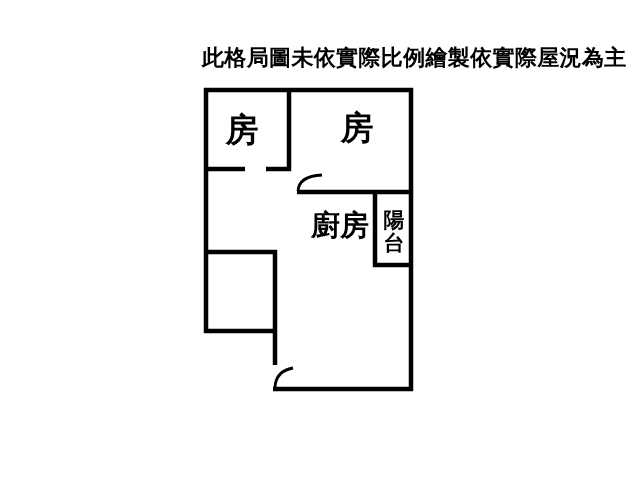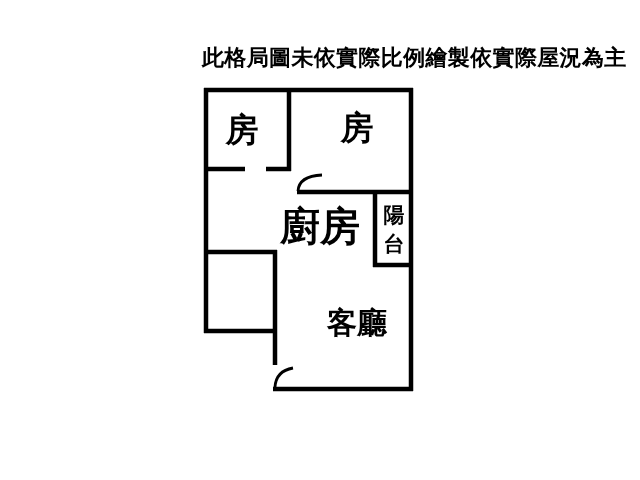--- a/index.html
+++ b/index.html
@@ -6,21 +6,21 @@
     margin: 0;
     padding: 0;
     background: #ffffff;
   }
   .stage {
     position: relative;
     width: 635px;
     height: 480px;
     background: #ffffff;
     overflow: hidden;
-    font-family: Liberation Mono, monospace;
+    font-family: Liberation Sans, sans-serif;
   }
   .disclaimer {
     position: absolute;
     left: 202px;
     top: 43px;
     font-size: 22px;
     font-weight: bold;
     letter-spacing: 0.35px;
     color: #000000;
     white-space: nowrap;
@@ -49,22 +49,22 @@
     color: #000000;
     white-space: nowrap;
     text-align: center;
   }
   .lbl.vert {
     white-space: normal;
     word-break: break-all;
   }
   .lbl-bedroom-left  { left: 242px; top: 130px; font-size: 33px; }
   .lbl-bedroom-right { left: 357px; top: 128px; font-size: 33px; }
-  .lbl-kitchen       { left: 320px; top: 226px; font-size: 40px; }
-  .lbl-balcony       { left: 394px; top: 231px; font-size: 21px; line-height: 29px; width: 23px; }
+  .lbl-kitchen       { left: 340px; top: 226px; font-size: 29px; }
+  .lbl-balcony       { left: 394px; top: 231px; font-size: 21px; line-height: 23px; width: 23px; }
   .lbl-toilet        { left: 239px; top: 288px; font-size: 33px; line-height: 27px; width: 36px; }
   .lbl-living        { left: 357px; top: 323px; font-size: 30px; }
   .lbl-entrance      { left: 235px; top: 409px; font-size: 34px; line-height: 32px; width: 36px; }
 </style>
 </head>
 <body>
 
 <div class="stage">
 
   <div class="disclaimer">此格局圖未依實際比例繪製依實際屋況為主</div>
@@ -94,16 +94,15 @@
 
   <div class="lbl lbl-bedroom-left">房</div>
 
   <div class="lbl lbl-bedroom-right">房</div>
 
   <div class="lbl lbl-kitchen">廚房</div>
 
   <div class="lbl vert lbl-balcony">陽台</div>
 
 
-  <div class="lbl lbl-living">客廳</div>
 
 
 </div>
 
 </body></html>

